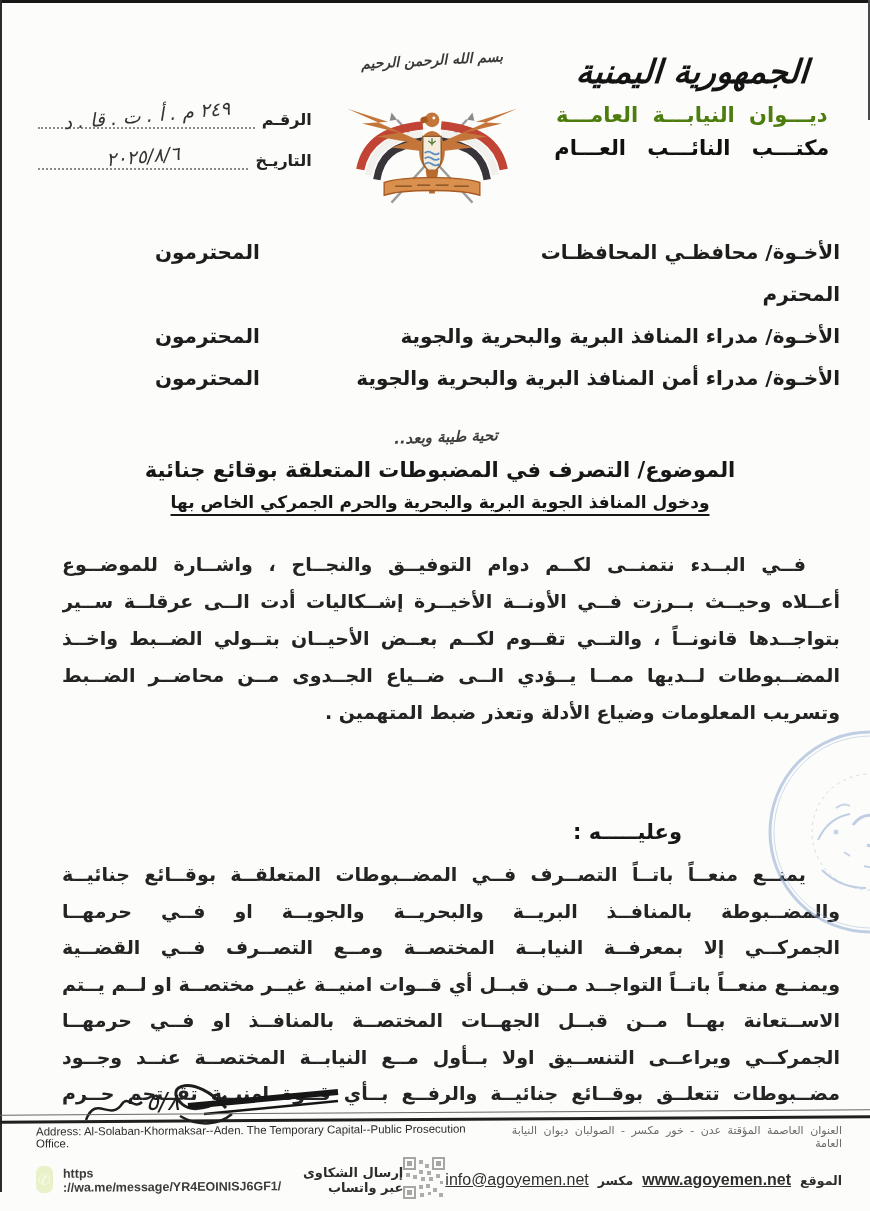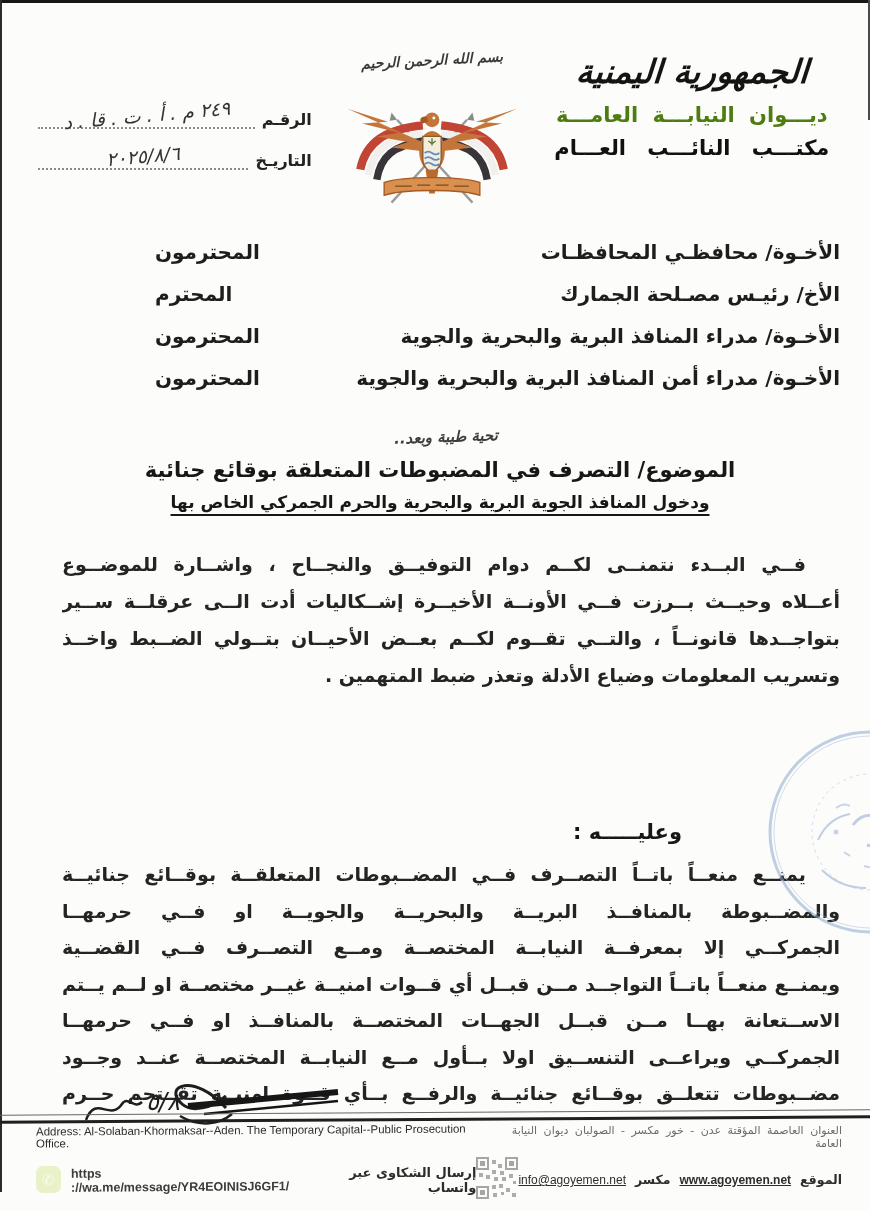--- a/index.html
+++ b/index.html
@@ -63,21 +63,21 @@
   .addr-en{font-family:"Liberation Sans", sans-serif;font-size:11.5px;color:#2e2e2e;transform:rotate(-0.4deg);}
   .addr-ar{direction:rtl;font-size:11px;color:#6a6a6a;word-spacing:3px;}
   .f-row2{margin-top:7px;display:flex;align-items:center;justify-content:space-between;}
   .wa-group{display:flex;align-items:center;gap:10px;}
   .wa-icon{width:27px;height:27px;border-radius:7px;background:#e6f0c0;opacity:.85;display:flex;align-items:center;justify-content:center;font-size:15px;color:#f7fbe8;}
   .wa-url{font-family:"Liberation Sans", sans-serif;font-size:12.5px;font-weight:bold;color:#3b3b3b;transform:rotate(-0.4deg);}
   .wa-label{direction:rtl;font-size:13px;font-weight:bold;color:#2d2d2d;}
   .qr{opacity:.6;}
   .net-group{direction:rtl;display:flex;align-items:baseline;gap:9px;}
   .net-label{font-size:12.5px;font-weight:bold;color:#2d2d2d;}
-  .net-link{font-family:"Liberation Sans", sans-serif;font-size:12px;font-weight:bold;color:#2f2f2f;text-decoration:underline;}
+  .net-link{font-family:"Liberation Sans", sans-serif;font-size:16px;font-weight:bold;color:#2f2f2f;text-decoration:underline;}
   .net-link.email{font-weight:normal;}
 </style>
 </head>
 <body>
 
 <div class="page">
   <div class="edge-top"></div>
   <div class="edge-left"></div>
   <div class="edge-right"></div>
 
@@ -144,21 +144,20 @@
       <div class="office2">مكتـــب النائـــب العـــام</div>
     </div>
   </div>
 
   <div class="recipients">
     <div class="rcp-row">
       <span class="rcp-title">الأخـوة/ محافظـي المحافظـات</span>
       <span class="rcp-honor">المحترمون</span>
     </div>
     <div class="rcp-row">
-      <span class="rcp-title">الأخ/ رئيـس مصـلحة الجمارك</span>
       <span class="rcp-honor">المحترم</span>
     </div>
     <div class="rcp-row">
       <span class="rcp-title">الأخـوة/ مدراء المنافذ البرية والبحرية والجوية</span>
       <span class="rcp-honor">المحترمون</span>
     </div>
     <div class="rcp-row">
       <span class="rcp-title">الأخـوة/ مدراء أمن المنافذ البرية والبحرية والجوية</span>
       <span class="rcp-honor">المحترمون</span>
     </div>
@@ -168,20 +167,21 @@
 
   <div class="subject">
     <div class="subject-l1">الموضوع/ التصرف في المضبوطات المتعلقة بوقائع جنائية</div>
     <div class="subject-l2">ودخول المنافذ الجوية البرية والبحرية والحرم الجمركي الخاص بها</div>
   </div>
 
   <div class="para p1">
     <div class="jline indent">فــي البــدء نتمنــى لكــم دوام التوفيــق والنجــاح ، واشــارة للموضــوع</div>
     <div class="jline">أعــلاه وحيــث بــرزت فــي الأونــة الأخيــرة إشــكاليات أدت الــى عرقلــة ســير</div>
     <div class="jline">بتواجــدها قانونــاً ، والتــي تقــوم لكــم بعــض الأحيــان بتــولي الضــبط واخــذ</div>
+    <div class="jline">المضــبوطات لــديها ممــا يــؤدي الــى ضــياع الجــدوى مــن محاضــر الضــبط</div>
     <div class="jline lastline">وتسريب المعلومات وضياع الأدلة وتعذر ضبط المتهمين .</div>
   </div>
 
   <div class="therefore">وعليـــــه :</div>
 
   <div class="para p2">
     <div class="jline indent">يمنــع منعــاً باتــاً التصــرف فــي المضــبوطات المتعلقــة بوقــائع جنائيــة</div>
     <div class="jline">والمضــبوطة بالمنافــذ البريــة والبحريــة والجويــة او فــي حرمهــا</div>
     <div class="jline">الجمركــي إلا بمعرفــة النيابــة المختصــة ومــع التصــرف فــي القضــية</div>
     <div class="jline">ويمنــع منعــاً باتــاً التواجــد مــن قبــل أي قــوات امنيــة غيــر مختصــة او لــم يــتم</div>

